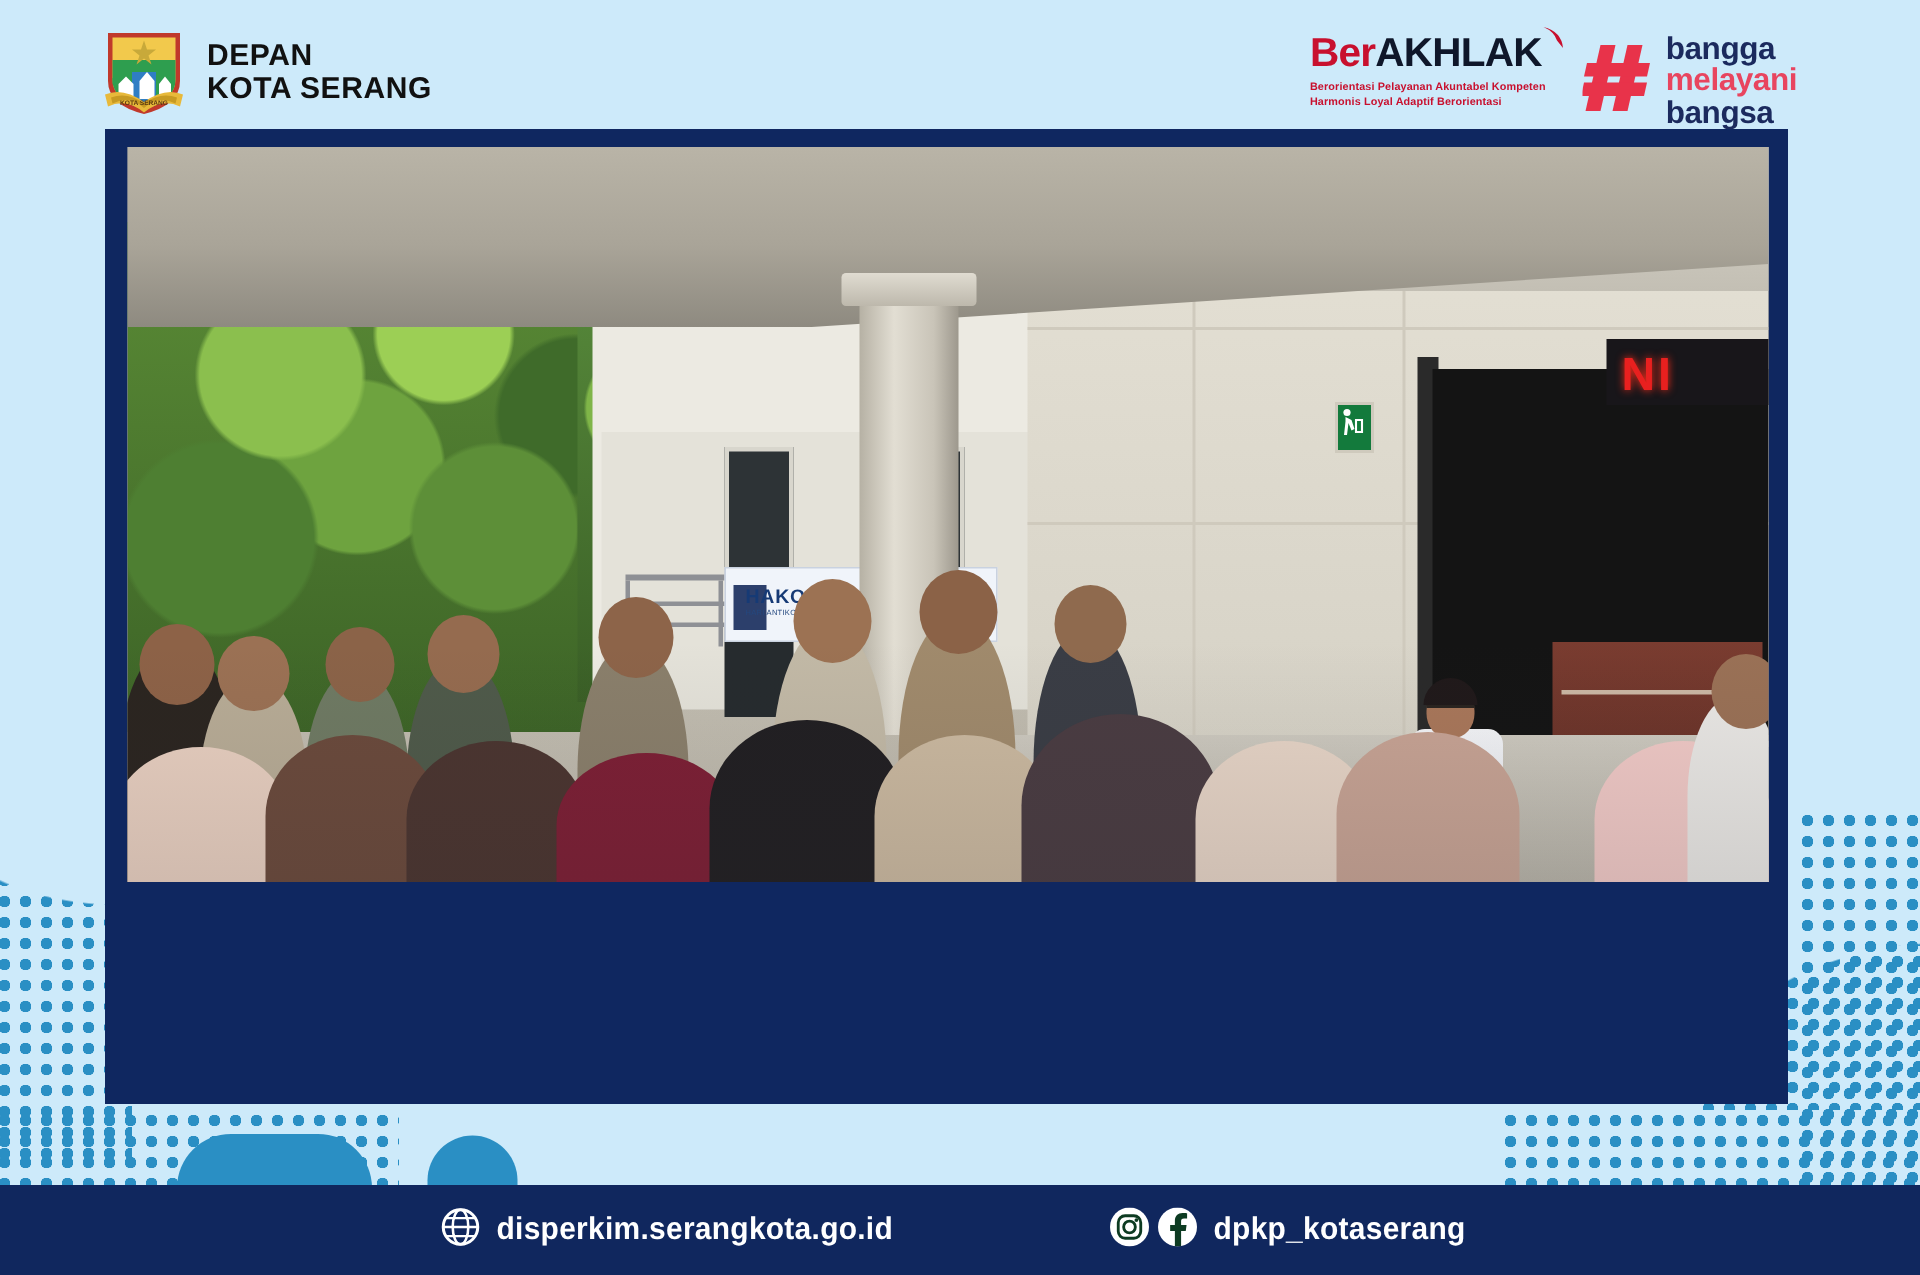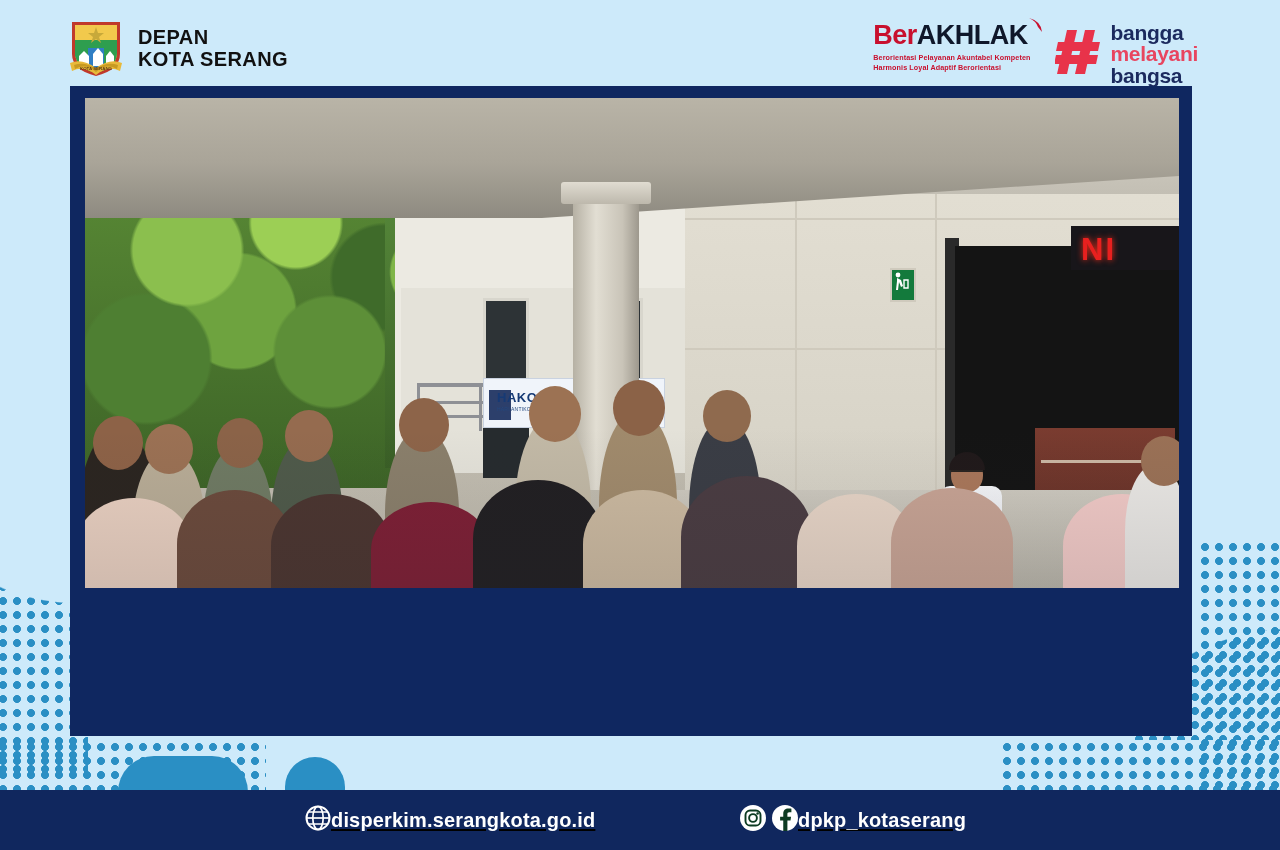--- a/index.html
+++ b/index.html
@@ -99,21 +99,21 @@
     transform:scaleX(.92);transform-origin:center;
     white-space:nowrap;
     font-family:"Liberation Sans",sans-serif;
   }
 
   
   #footer{
     position:absolute;left:0;top:790px;width:1280px;height:60px;
     background:#10275e;display:flex;align-items:center;justify-content:center;gap:130px;
   }
-  .foot-item{display:flex;align-items:center;text-decoration:underline;}
+  .foot-item{display:flex;align-items:center;gap:11px;}
   .foot-text{color:#ffffff;font-size:21px;font-weight:bold;letter-spacing:.2px;
     transform:scaleX(.95);transform-origin:left center;white-space:nowrap;}
   .foot-icons{display:flex;align-items:center;gap:6px;}
 
   
   .ph{position:absolute;}
   #sky-wall{left:0;top:0;width:1094px;height:490px;background:linear-gradient(#cfcabb,#bdb8ac);}
   #bldg-left{left:310px;top:40px;width:340px;height:330px;background:#eceae2;}
   #bldg-left2{left:316px;top:190px;width:330px;height:185px;background:#e4e2d9;}
   #win1{left:398px;top:200px;width:40px;height:82px;background:#2d3336;border:3px solid #d8d6cd;}

